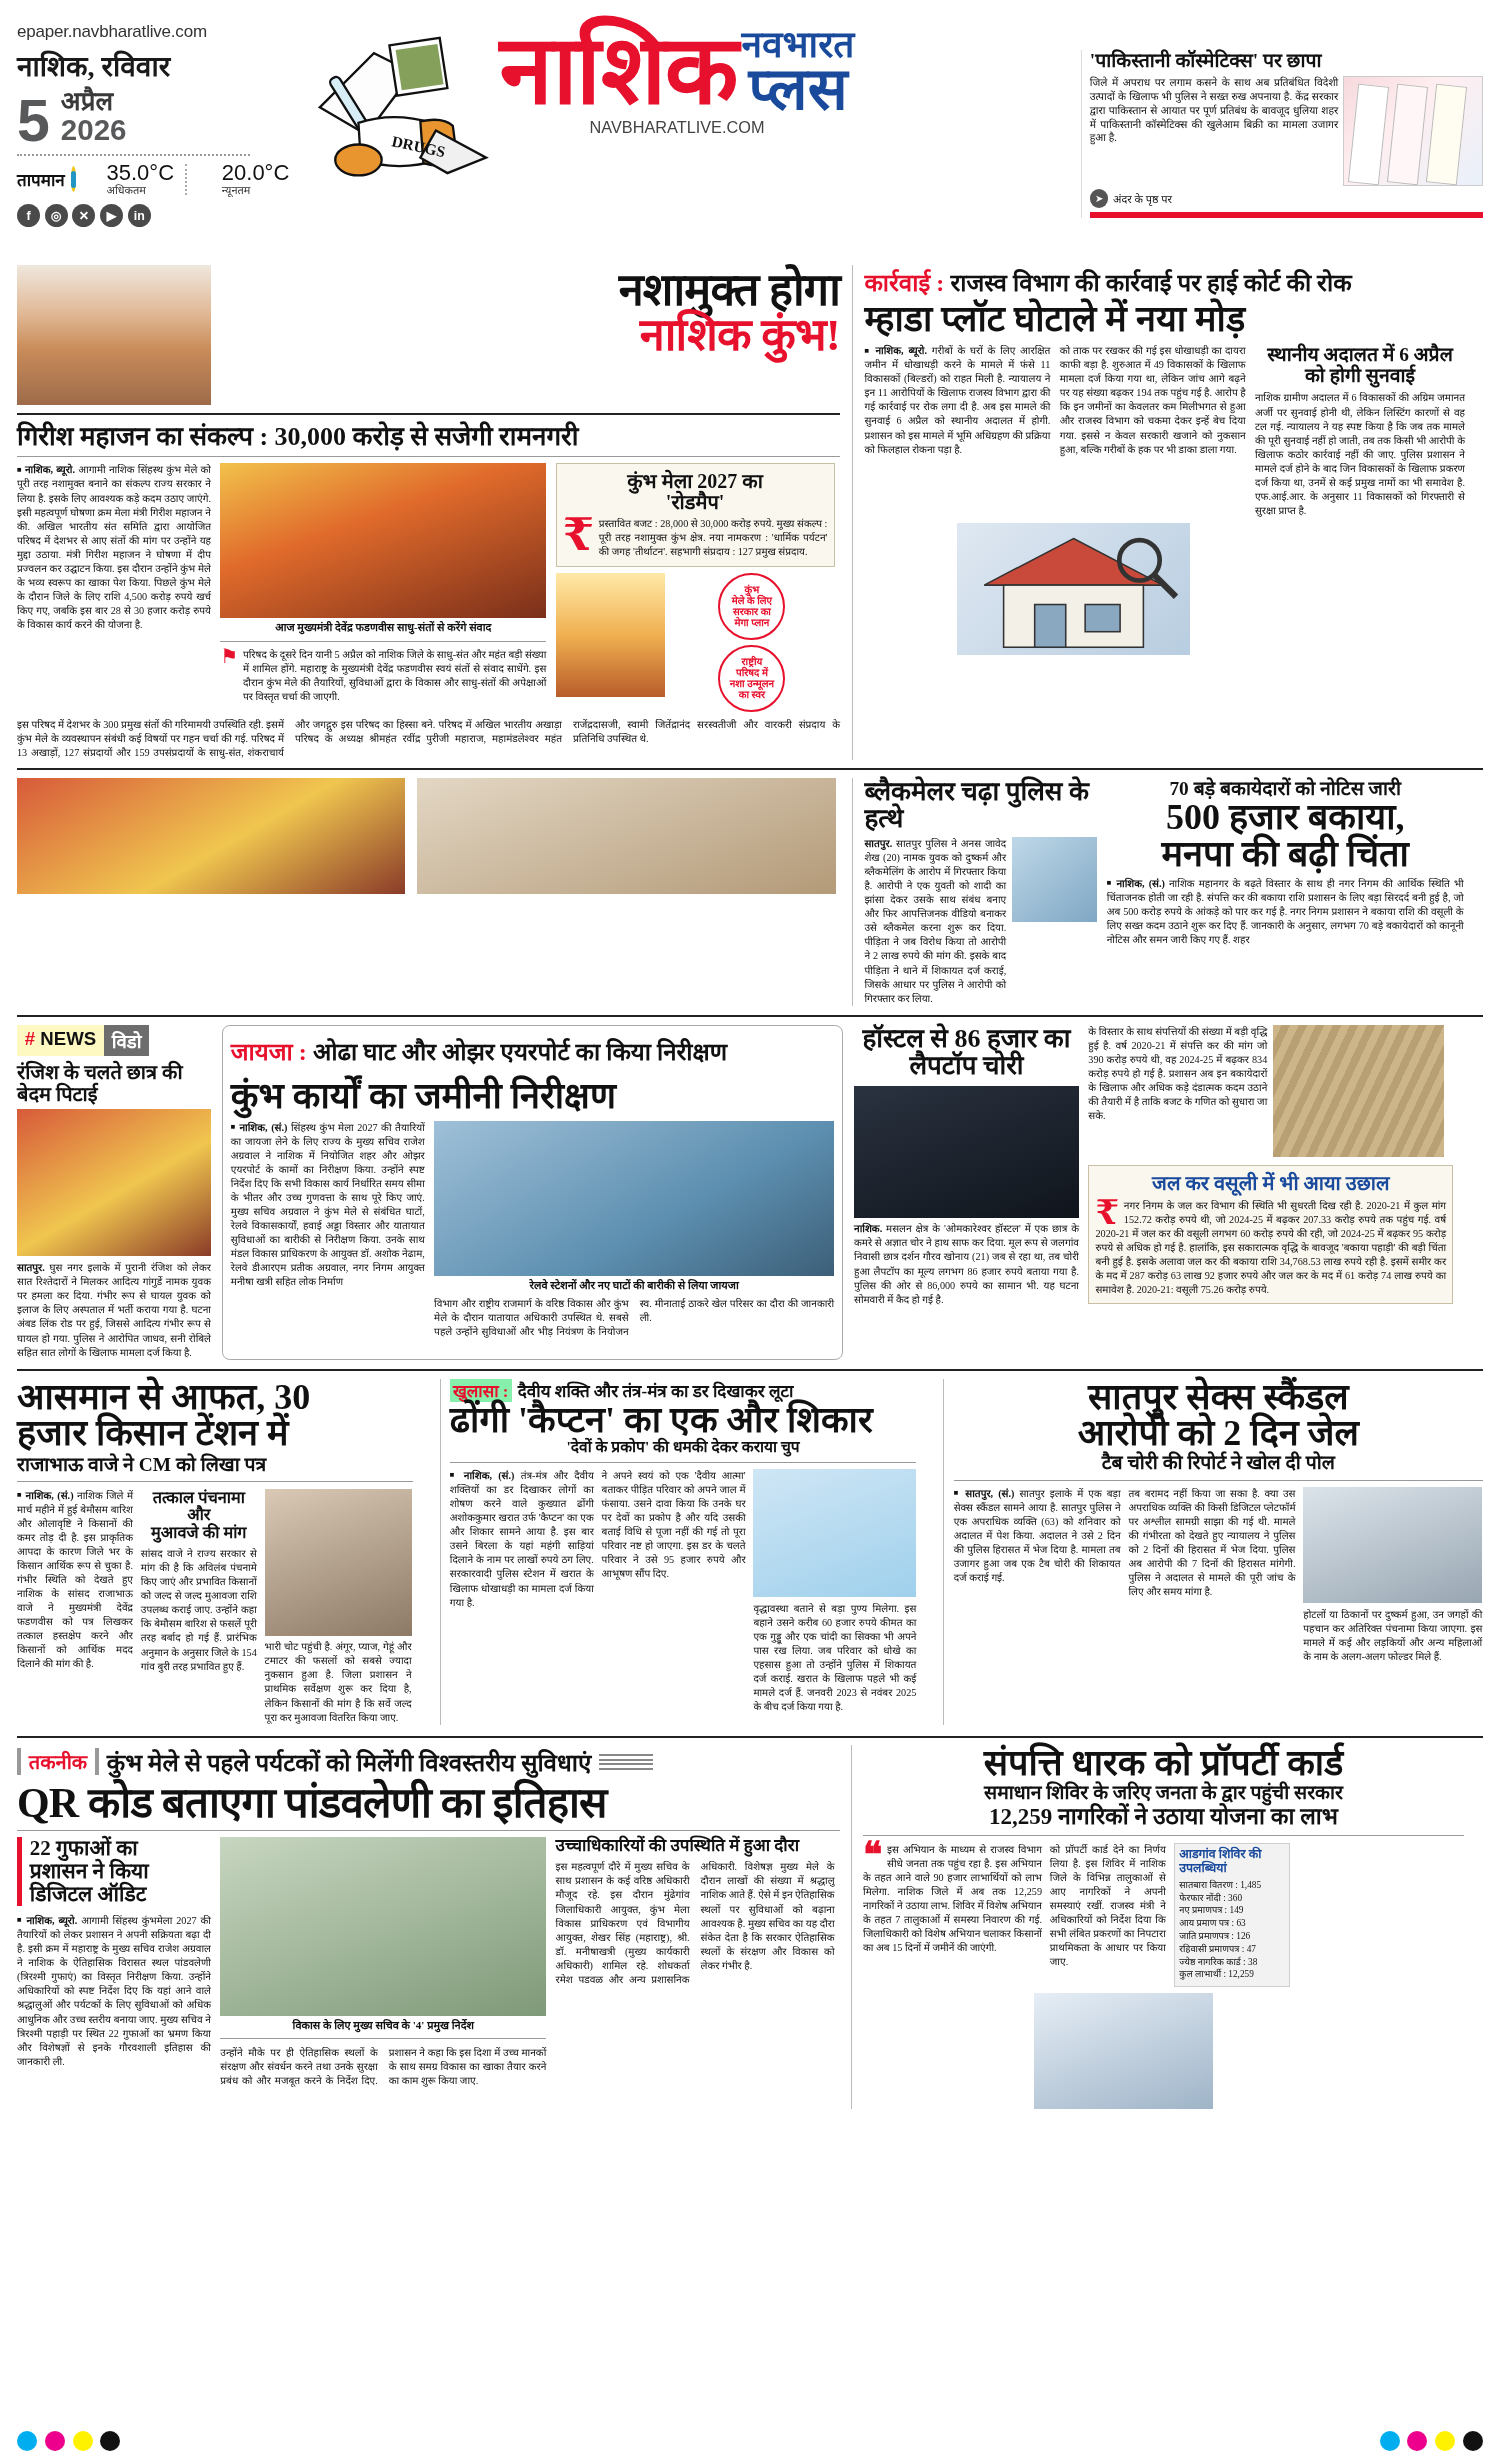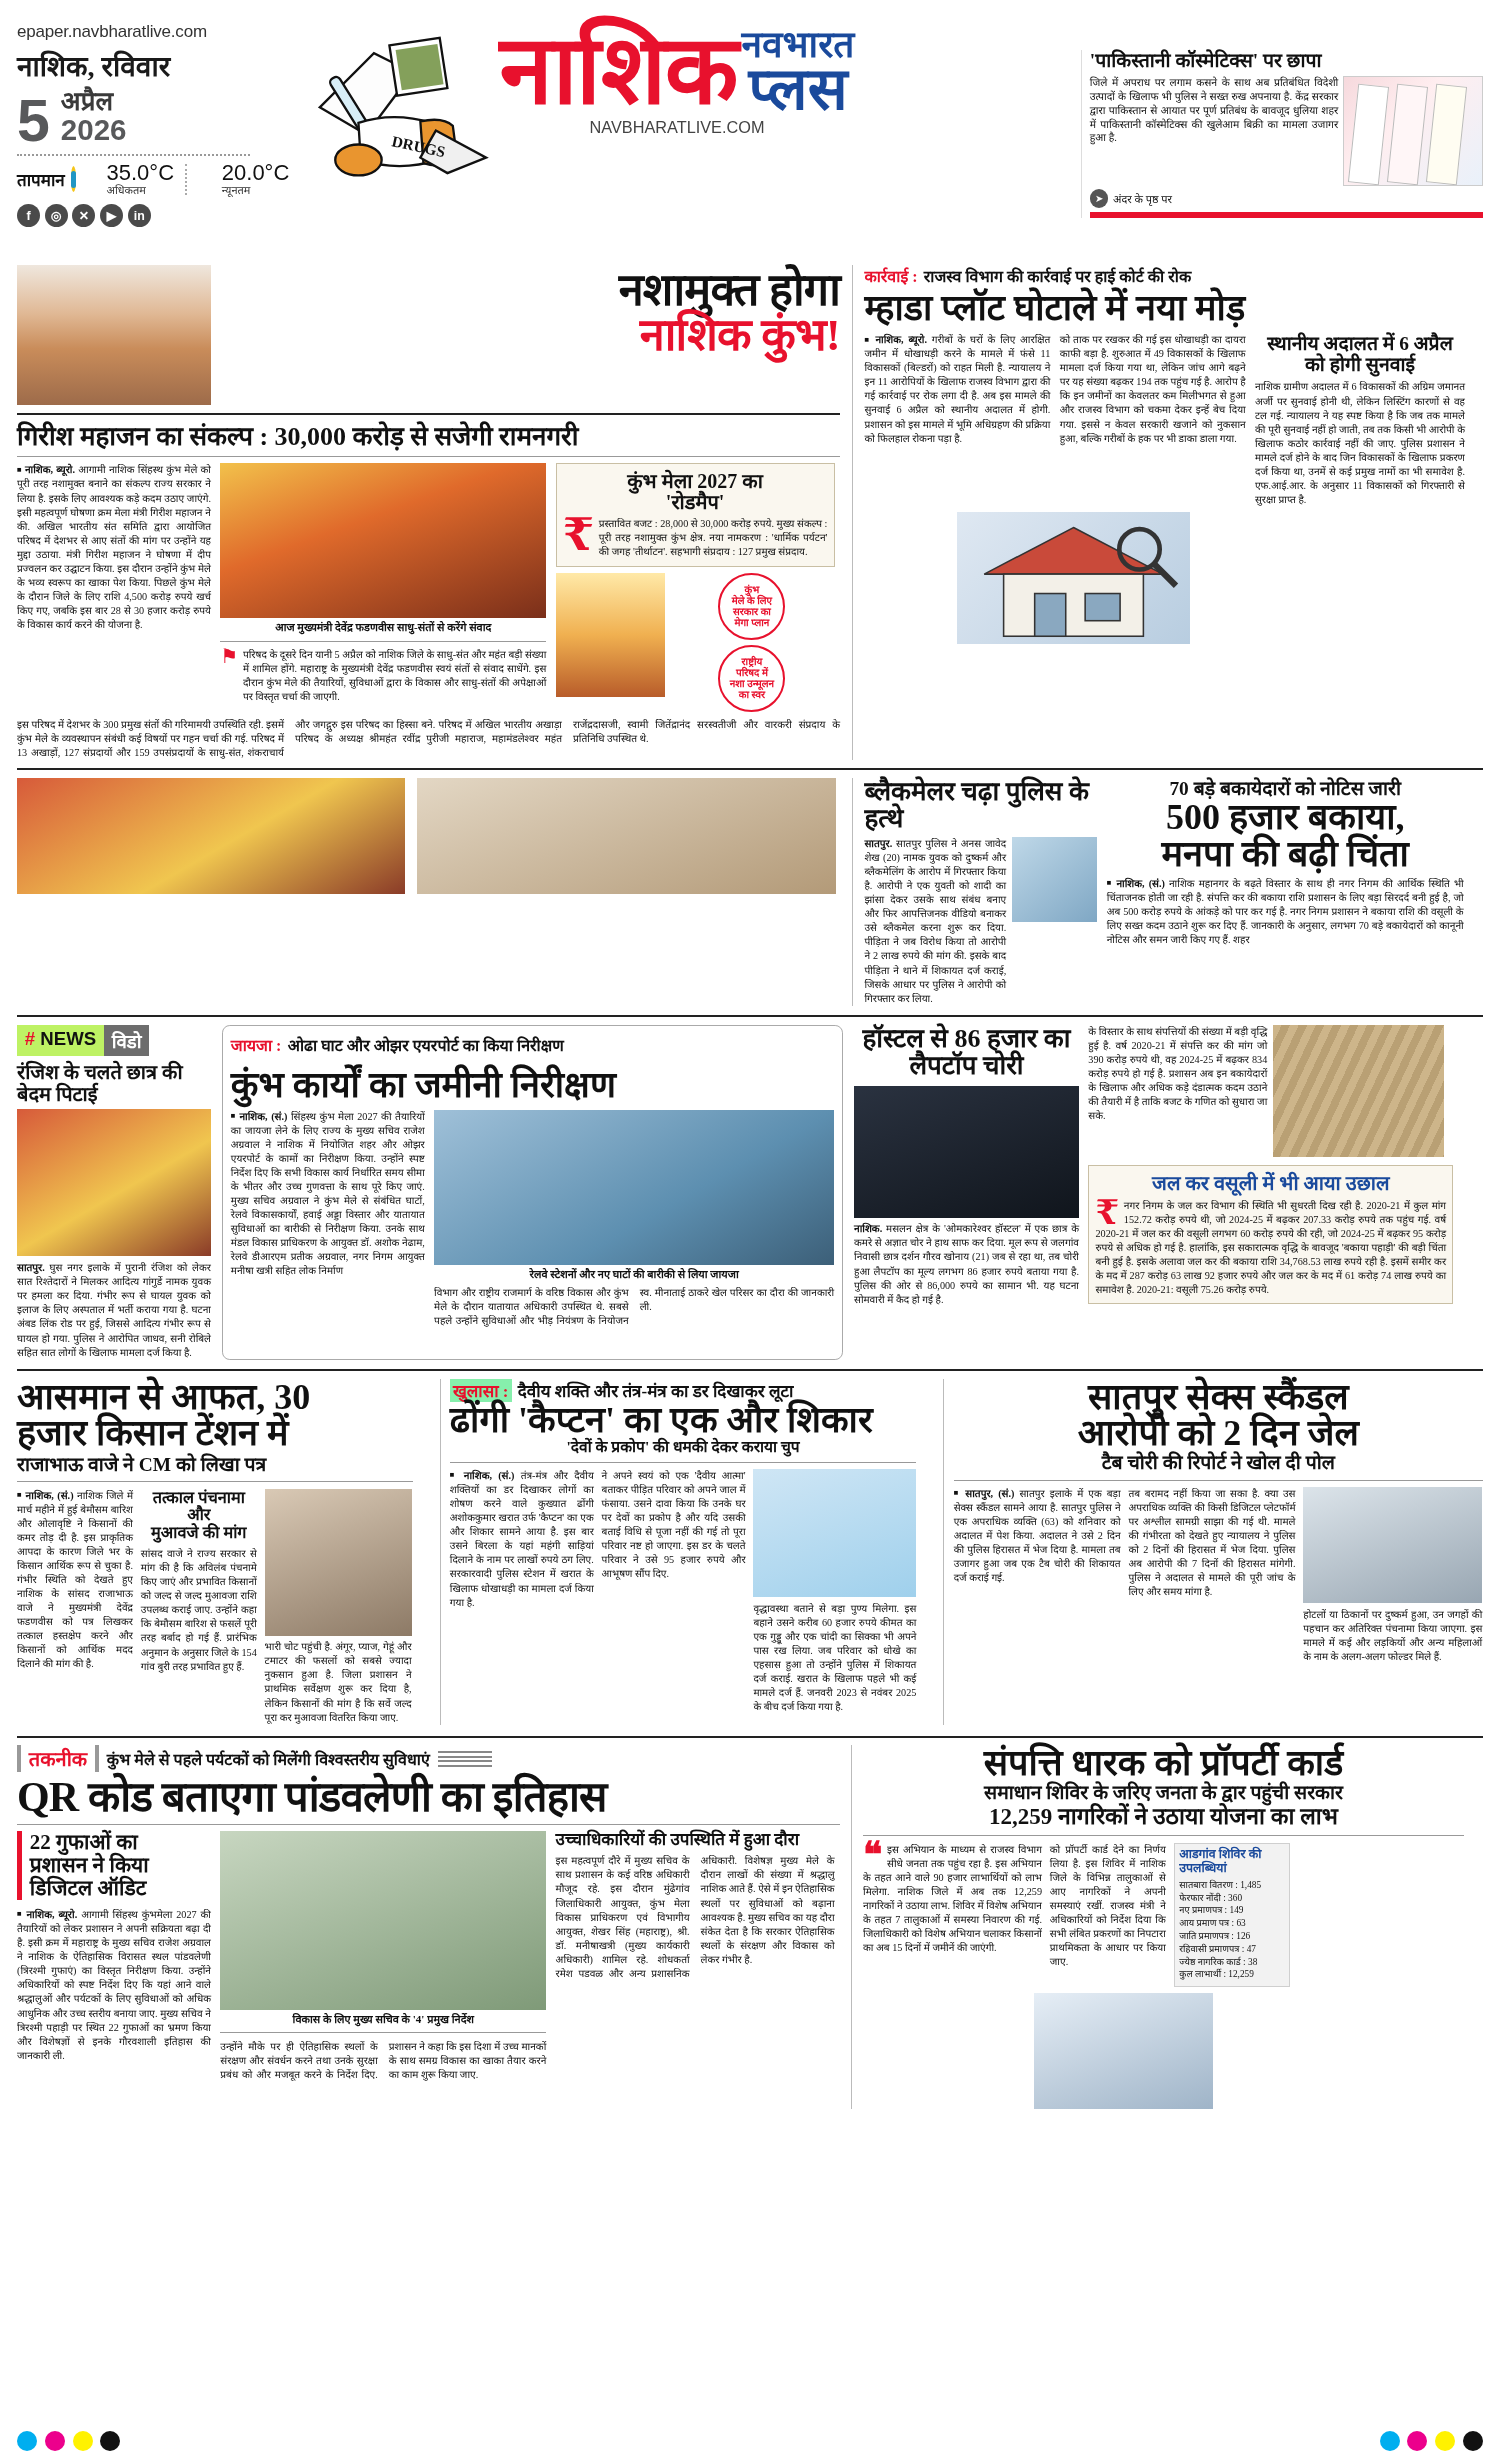--- a/index.html
+++ b/index.html
@@ -49,21 +49,21 @@
   .adbox-text { font-size: 10.5px; line-height: 1.32; text-align: justify; flex: 1; }
   .adbox-img { width: 140px; height: 110px; border: 0.8px solid #ccc; position: relative; overflow: hidden;
                background: linear-gradient(135deg,#f6d9dd 0%, #ffeef0 40%, #e9f1fa 100%); }
   .adbox-img .tube { position: absolute; top: 7.8px; width: 31px; height: 99px; border: 0.8px solid #bbb; background: #fff; transform: rotate(6deg); }
   .adbox-more { display: flex; align-items: center; gap: 4.7px; margin-top: 3.1px; font-size: 11px; }
   .arrow-badge { width: 18.6px; height: 18.6px; border-radius: 50%; background: #555; color: #fff; display:flex;
                  align-items:center; justify-content:center; font-size: 10px; }
   .red-rule { height: 5.4px; background: #e8112d; margin-top: 4.7px; }
 
   
-  .kicker { display: flex; align-items: baseline; gap: 6.2px; font-size: 16px; font-weight: bold; }
+  .kicker { display: flex; align-items: baseline; gap: 6.2px; font-size: 24px; font-weight: bold; }
   .kicker .k-red { color: #e8112d; }
   .hl-xl { font-size: 45px; font-weight: bold; line-height: 1.0; letter-spacing: -0.8px; }
   .hl-lg { font-size: 36px; font-weight: bold; line-height: 1.02; }
   .hl-md { font-size: 26px; font-weight: bold; line-height: 1.05; }
   .hl-sm { font-size: 20px; font-weight: bold; line-height: 1.1; }
   .sub { font-size: 19.4px; font-weight: bold; line-height: 1.1; }
   .body-txt { font-size: 10.2px; line-height: 1.38; text-align: justify; }
   .body-txt .lead { font-weight: bold; }
   .sq::before { content: "■ "; font-size: 7.8px; vertical-align: 1.6px; }
   .cols2 { column-count: 2; column-gap: 11px; }
@@ -88,21 +88,21 @@
   .ph-portrait { background: linear-gradient(160deg,#d9c9b5 0%,#8d7a66 100%); }
   .ph-group { background: linear-gradient(160deg,#c7d6c0 0%,#7f9a78 100%); }
   .ph-stage { background: linear-gradient(160deg,#e3d7c4 0%,#b39a78 100%); }
   .ph-tab { background: linear-gradient(160deg,#dce4ea 0%,#98a6b2 100%); }
 
   .box-tint { background: #faf7ef; border: 0.8px solid #c9bfa4; }
   .box-grey { background: #f2f2f2; border: 0.8px solid #cfcfcf; }
   .rounded { border: 0.8px solid #aaa; border-radius: 7.8px; }
 
   .news-tag { display: inline-flex; align-items: stretch; }
-  .news-tag .a { background: #bef264; padding: 3.1px 7.8px; font-family:"Liberation Sans",sans-serif; font-weight:bold; font-size: 18.6px; }
+  .news-tag .a { background: #fef9c3; padding: 3.1px 7.8px; font-family:"Liberation Sans",sans-serif; font-weight:bold; font-size: 18.6px; }
   .news-tag .a .hash { color: #e8112d; }
   .news-tag .b { background: #6d6d6d; color: #fff; padding: 3.1px 7.8px; font-size: 18.6px; font-weight: bold; }
 
   .redbar-l { border-left: 5.4px solid #e8112d; padding-left: 7.8px; }
   .tech-tag { display:inline-block; border-left:4.7px solid #999; border-right:4.7px solid #999; padding: 0 7.8px; color:#e8112d; font-weight:bold; font-size:20px; }
   .lines-deco { display:inline-block; width:54px; }
   .lines-deco i { display:block; height:2.3px; background:#888; margin:2.3px 0; }
 
   .rupee { font-size: 45px; color: #e8112d; font-weight: bold; line-height: .8; float: left; margin-right: 4.7px; }
   .quote-mark { font-size: 36px; color: #e8112d; font-weight: bold; line-height: .7; float: left; margin-right: 4.7px; }

